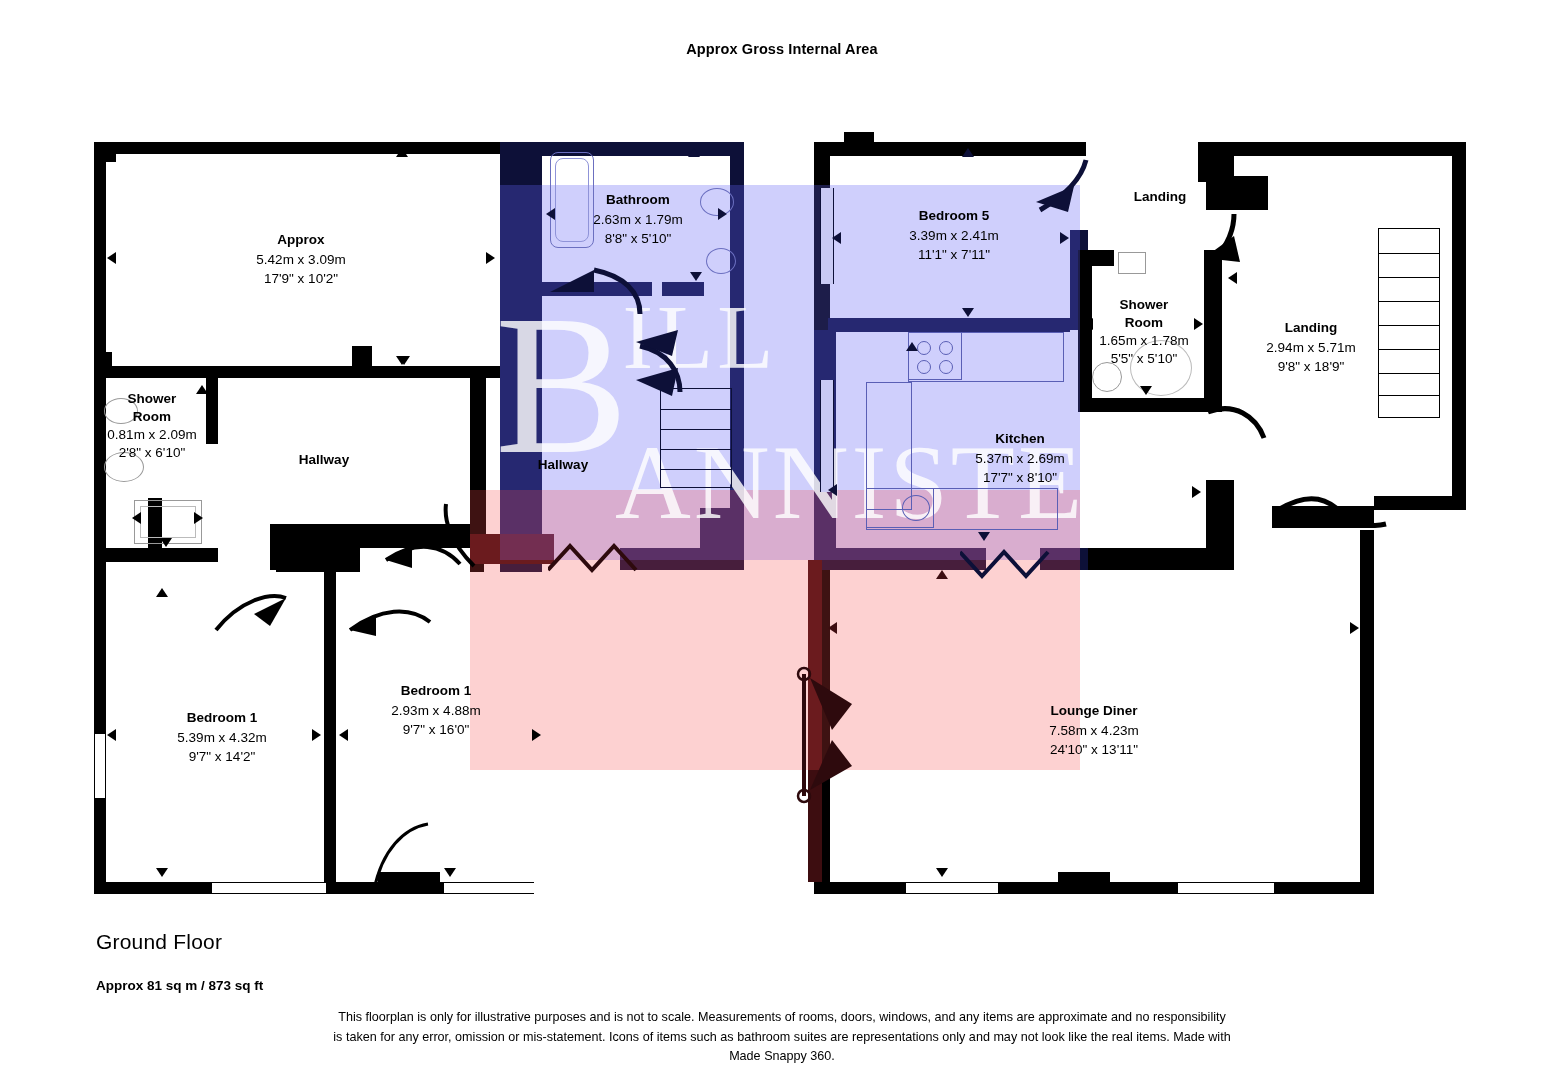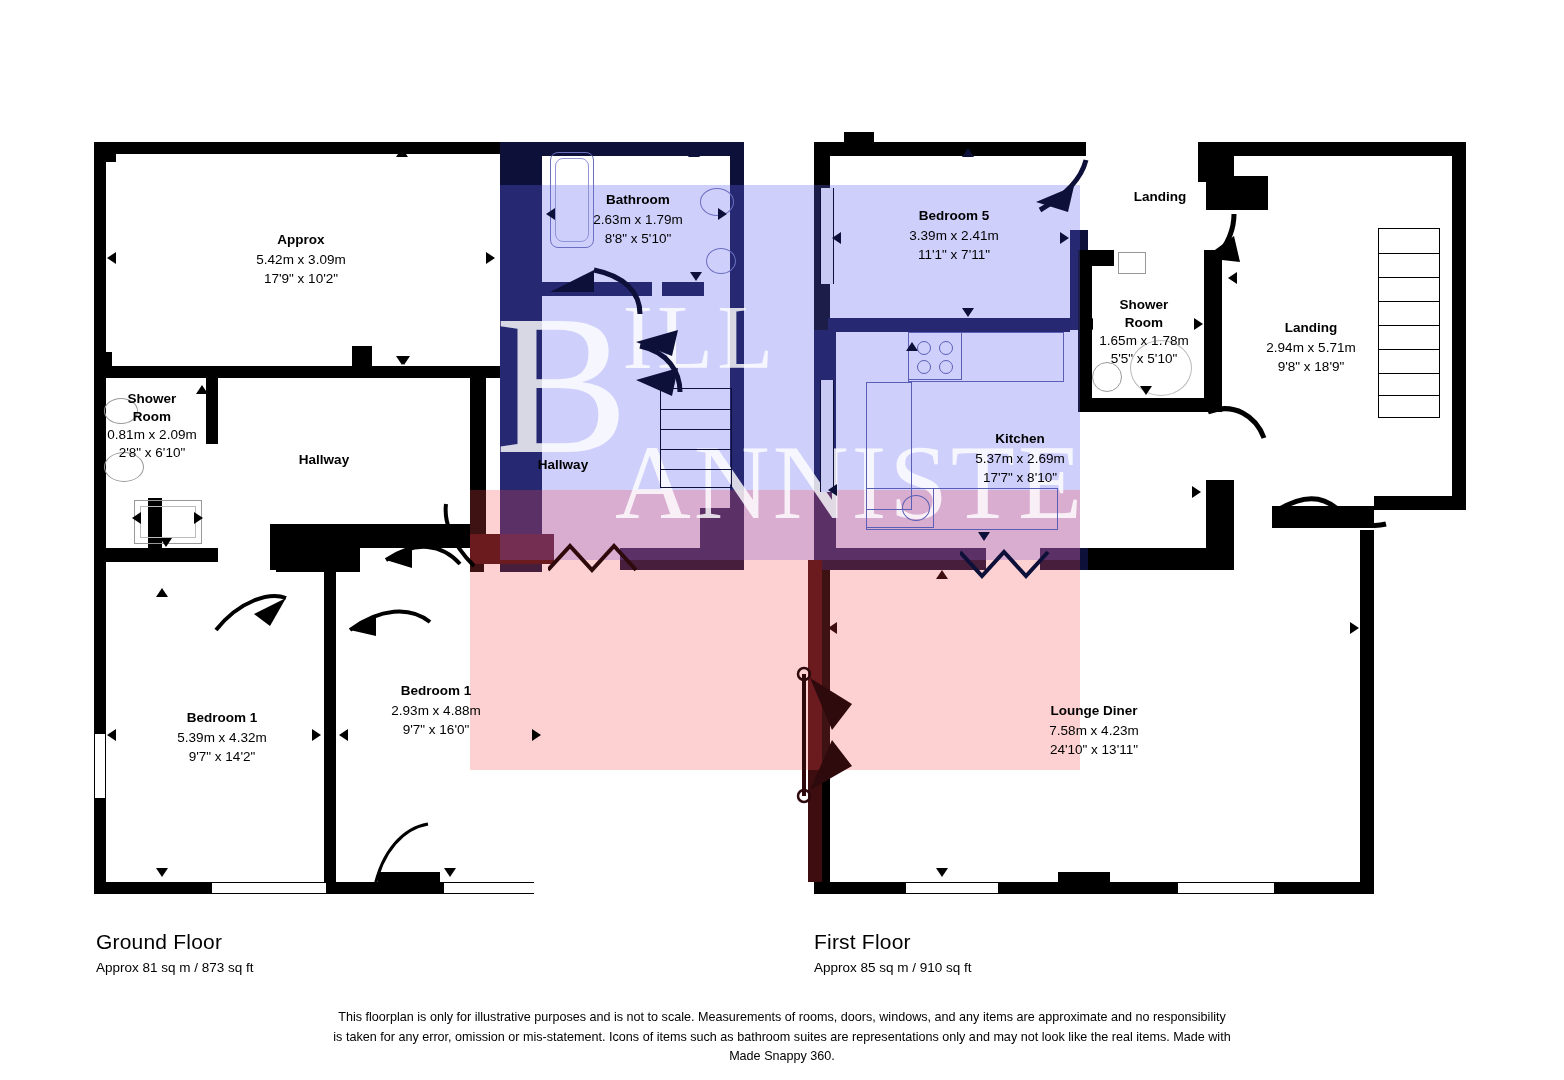--- a/index.html
+++ b/index.html
@@ -15,21 +15,21 @@
   
   .hdr{
     position:absolute;left:0;top:40px;width:1564px;
     text-align:center;font-size:14.5px;font-weight:bold;line-height:19px;
     letter-spacing:.1px;
   }
 
   
   .floor-cap{position:absolute;}
   .floor-cap .ttl{font-size:21px;font-weight:400;letter-spacing:.2px;}
-  .floor-cap .sub{font-size:13.5px;font-weight:normal;margin-top:6px;}
+  .floor-cap .sub{font-size:13.5px;font-weight:bold;margin-top:24px;}
 
   
   .disclaimer{
     position:absolute;left:332px;top:1008px;width:900px;
     text-align:center;font-size:12.6px;line-height:19.5px;
     font-family:"Liberation Sans", sans-serif;
   }
 
   
   .wall{position:absolute;background:#000000;}
@@ -92,20 +92,21 @@
   .ar.nv.d{border-top-color:#0d1038;}
   .ar.mr.l{border-right-color:#3d0d10;}
   .ar.mr.u{border-bottom-color:#3d0d10;}
 </style>
 </head>
 <body>
 
 <div id="stage">
 
   <div class="hdr">
+    <div>Approx Gross Internal Area</div>
   </div>
 
   <div class="zone blue" style="left:500px;top:185px;width:580px;height:375px;"></div>
   <div class="zone pink" style="left:470px;top:490px;width:610px;height:280px;"></div>
 
   <div class="wm" style="left:495px;top:330px;width:670px;height:210px;">
     <div style="position:absolute;left:120px;top:92px;font-size:105px;letter-spacing:3px;">ANNISTER</div>
     <div style="position:absolute;left:0;top:-20px;">
       <span class="big">B</span><span style="font-size:92px;letter-spacing:4px;position:relative;top:-84px;left:-8px;">ILL</span>
     </div>
@@ -392,20 +393,16 @@
     <div class="ar mr u" style="left:936px;top:570px;"></div>
     <div class="ar mr l" style="left:828px;top:622px;"></div>
     <div class="ar r" style="left:1350px;top:622px;"></div>
     <div class="ar d" style="left:936px;top:868px;"></div>
   </div>
 
   <div class="floor-cap" style="left:96px;top:930px;">
     <div class="ttl">Ground Floor</div>
     <div class="sub">Approx 81 sq m / 873 sq ft</div>
   </div>
-  <div class="floor-cap" style="left:814px;top:930px;">
-    <div class="ttl">First Floor</div>
-    <div class="sub">Approx 85 sq m / 910 sq ft</div>
-  </div>
 
   <div class="disclaimer">This floorplan is only for illustrative purposes and is not to scale. Measurements of rooms, doors, windows, and any items are approximate and no responsibility is taken for any error, omission or mis-statement. Icons of items such as bathroom suites are representations only and may not look like the real items. Made with Made Snappy 360.</div>
 
 </div>
 
 </body></html>

